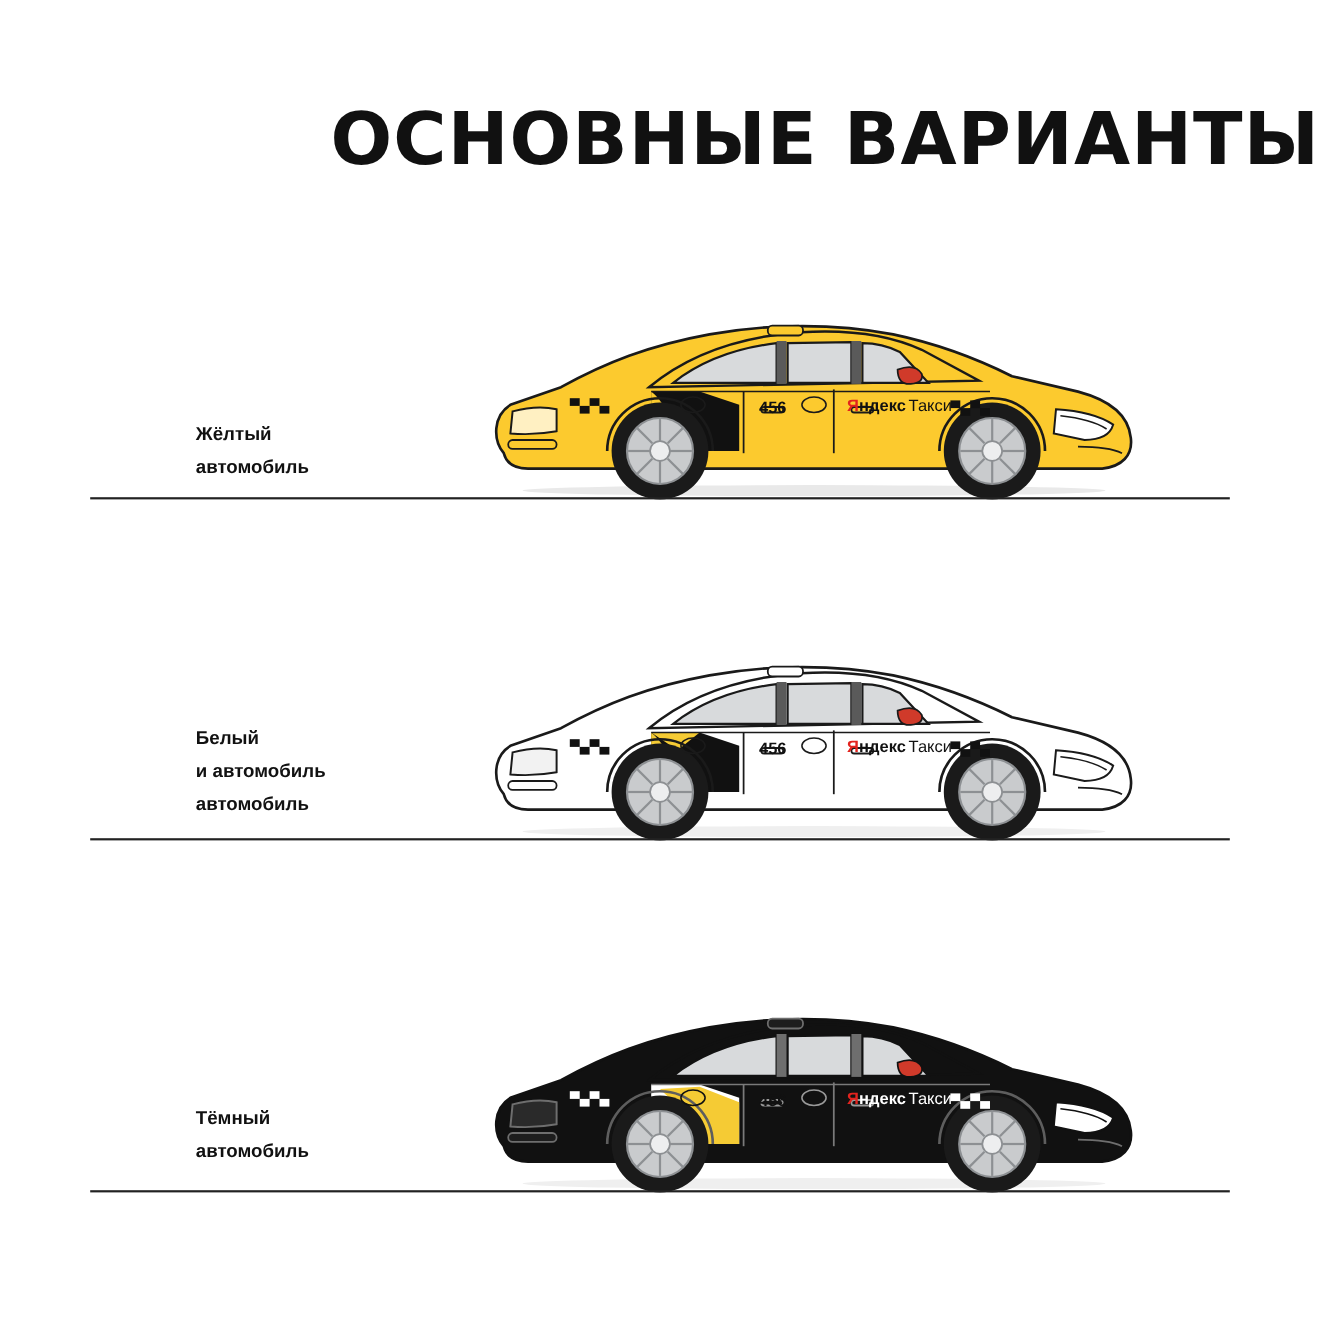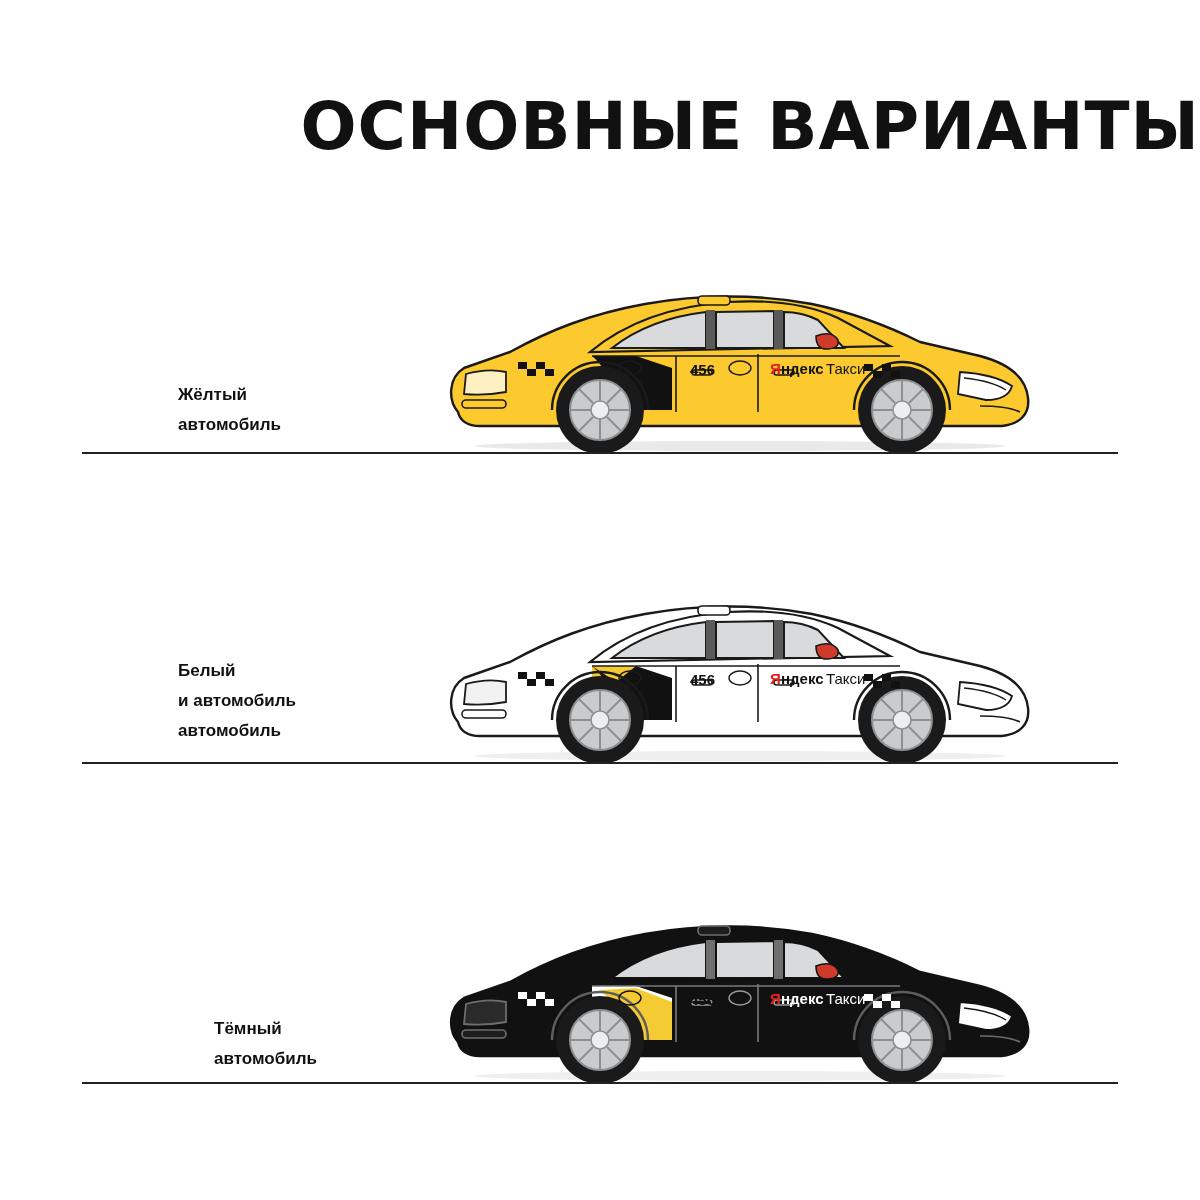--- a/index.html
+++ b/index.html
@@ -257,21 +257,21 @@
       <text x="341" y="114" font-family="Liberation Sans, sans-serif" font-size="15" font-weight="bold" fill="#111111">ндекс</text>
       <text x="386" y="114" font-family="Liberation Sans, sans-serif" font-size="15" fill="#111111">Такси</text>
     </svg>
   </div>
 
   <div class="divider" style="top: 202px;"></div>
 </div>
 
 <div class="row" id="row-dark">
 
-  <div class="row-label" style="top: 134px; margin-left: 36px;">
+  <div class="row-label" style="top: 122px;">
     <div>Тёмный</div>
     <div>автомобиль</div>
   </div>
 
   <div class="car-wrap" style="left: 440px; top: 10px;">
     <svg width="600" height="200" viewBox="0 0 600 200">
       <ellipse cx="300" cy="186" rx="265" ry="5" fill="#efefef"></ellipse>
       <path d="M18 152 C8 140 8 118 24 108 L70 92 C110 70 150 54 205 44 C260 34 320 34 372 44
                C410 52 448 66 480 82 L540 96 C570 104 586 118 588 138 C590 154 580 164 562 166
                L40 166 C26 166 20 160 18 152 Z" fill="#111111" stroke="#111111" stroke-width="2.4" stroke-linejoin="round"></path>

